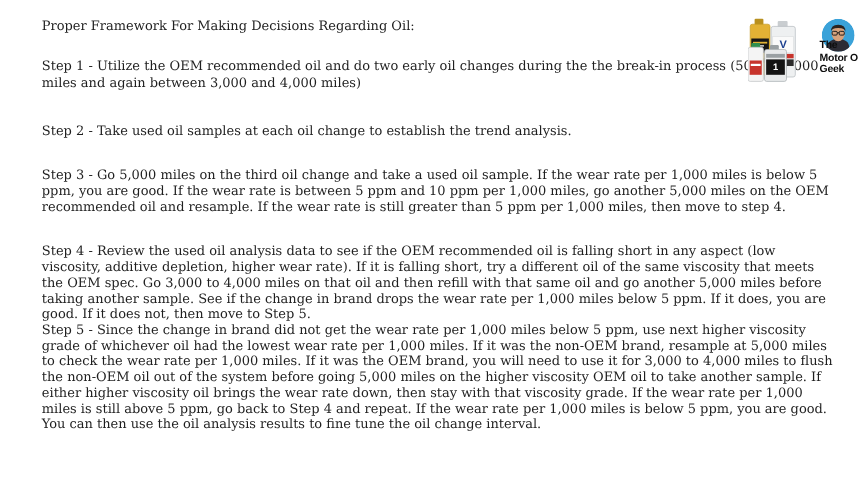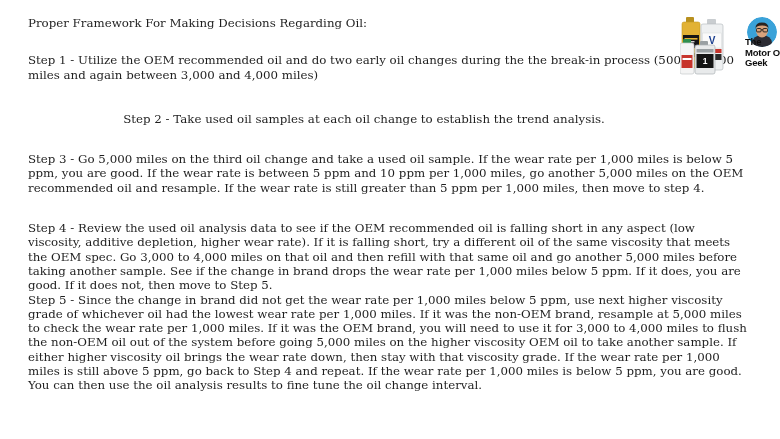--- a/index.html
+++ b/index.html
@@ -5,33 +5,33 @@
   html,body{margin:0;padding:0;}
   .page{
     position:relative;
     width:780px;height:439px;
     background:#ffffff;
     overflow:hidden;
     font-family:"DejaVu Serif", serif;
   }
   .doc{
     position:absolute;left:0;top:0;width:700px;
-    padding:16px 0 0 28px;box-sizing:border-box;
+    padding:16px 0 0 38px;box-sizing:border-box;
     color:#1f1f1f;
   }
   .doc-title{
     font-size:11.8px;line-height:14.3px;
     white-space:pre;
   }
   .para{
     font-size:11.8px;line-height:14.3px;
     white-space:pre;
   }
   .para-step-1{margin-top:23px;}
-  .para-step-2{margin-top:30px;text-align:center;}
+  .para-step-2{margin-top:30px;}
   .para-step-3{margin-top:26px;}
   .para-step-4{margin-top:26px;}
   .para-step-5{}
   .logo{
     position:absolute;top:15px;right:3px;
     width:97px;height:62px;
     display:flex;align-items:flex-start;
   }
   .bottles{width:46px;height:60px;flex:0 0 auto;}
   .logo-right{

